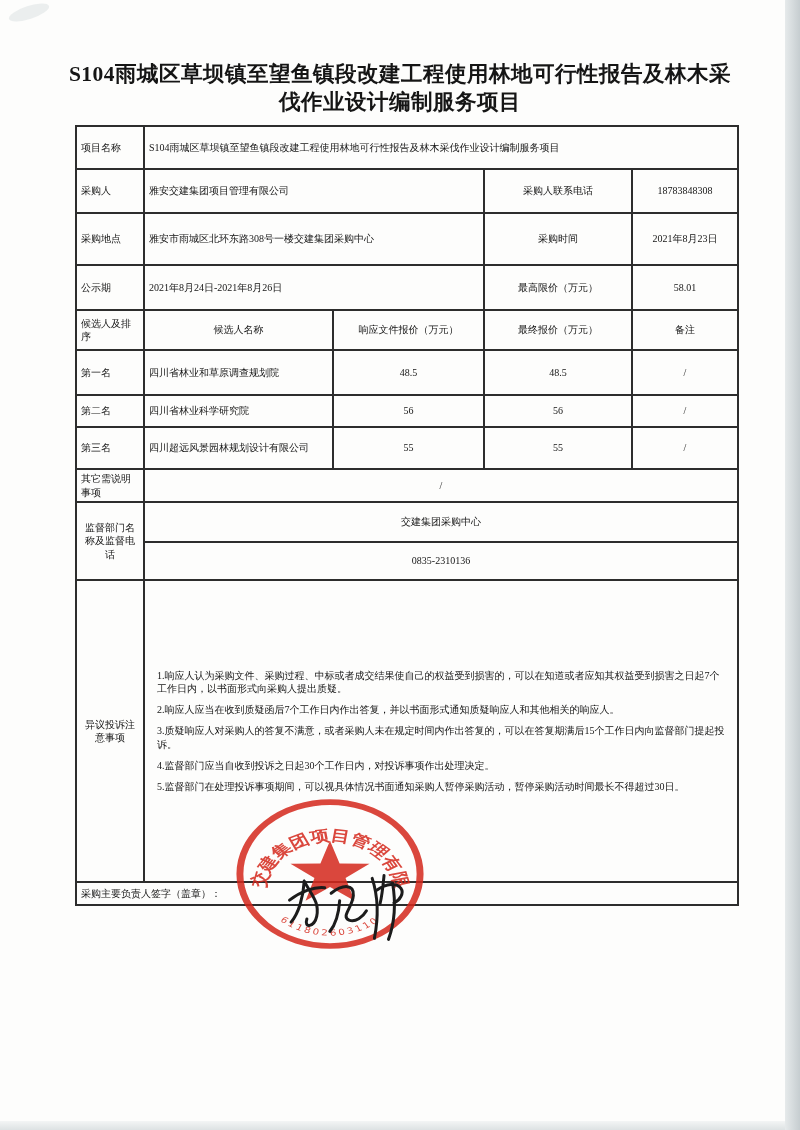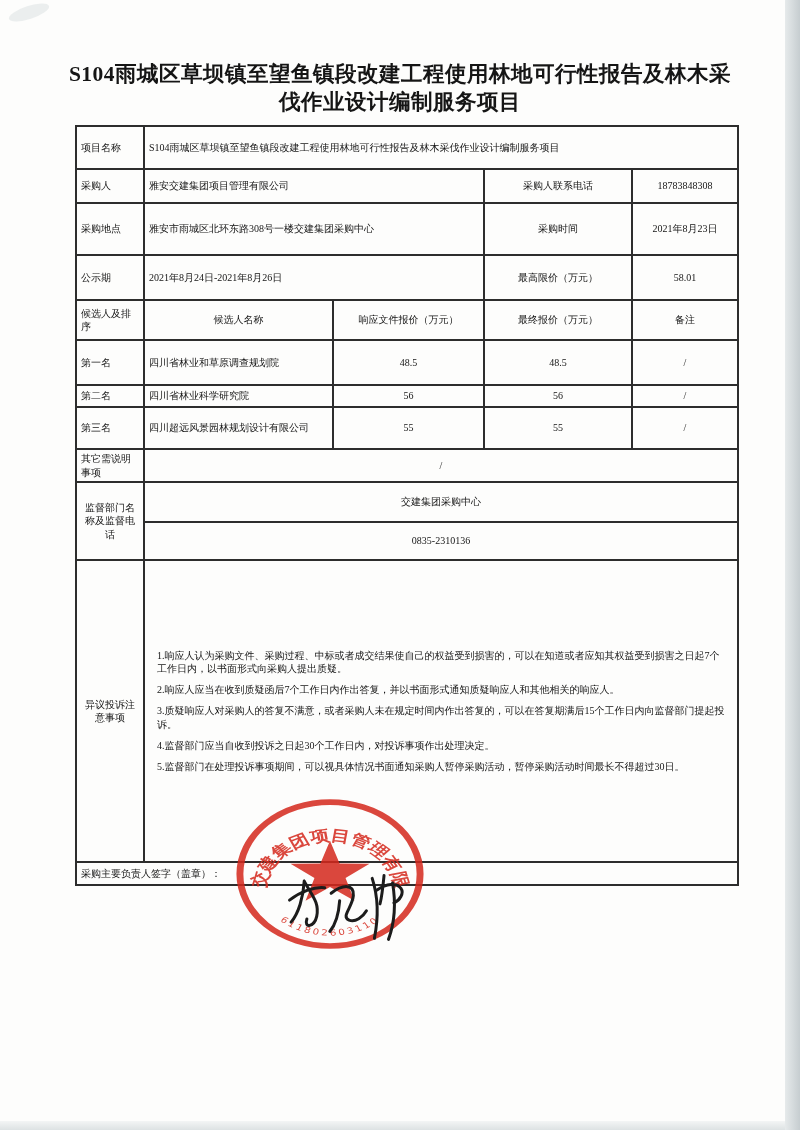--- a/index.html
+++ b/index.html
@@ -69,21 +69,21 @@
       <col style="width:189px">
       <col style="width:151px">
       <col style="width:148px">
       <col style="width:106px">
   </colgroup>
   <tbody>
     <tr style="height:43px">
       <td class="lab">项目名称</td>
       <td class="txt-l" colspan="4">S104雨城区草坝镇至望鱼镇段改建工程使用林地可行性报告及林木采伐作业设计编制服务项目</td>
     </tr>
-    <tr style="height:34px">
+    <tr style="height:44px">
       <td class="lab">采购人</td>
       <td class="txt-l" colspan="2">雅安交建集团项目管理有限公司</td>
       <td class="txt-c">采购人联系电话</td>
       <td class="txt-c">18783848308</td>
     </tr>
     <tr style="height:52px">
       <td class="lab">采购地点</td>
       <td class="txt-l" colspan="2">雅安市雨城区北环东路308号一楼交建集团采购中心</td>
       <td class="txt-c">采购时间</td>
       <td class="txt-c">2021年8月23日</td>
@@ -101,21 +101,21 @@
       <td class="txt-c">最终报价（万元）</td>
       <td class="txt-c">备注</td>
     </tr>
     <tr style="height:45px">
       <td class="lab">第一名</td>
       <td class="txt-l">四川省林业和草原调查规划院</td>
       <td class="txt-c">48.5</td>
       <td class="txt-c">48.5</td>
       <td class="txt-c">/</td>
     </tr>
-    <tr style="height:22px">
+    <tr style="height:32px">
       <td class="lab">第二名</td>
       <td class="txt-l">四川省林业科学研究院</td>
       <td class="txt-c">56</td>
       <td class="txt-c">56</td>
       <td class="txt-c">/</td>
     </tr>
     <tr style="height:42px">
       <td class="lab">第三名</td>
       <td class="txt-l">四川超远风景园林规划设计有限公司</td>
       <td class="txt-c">55</td>

